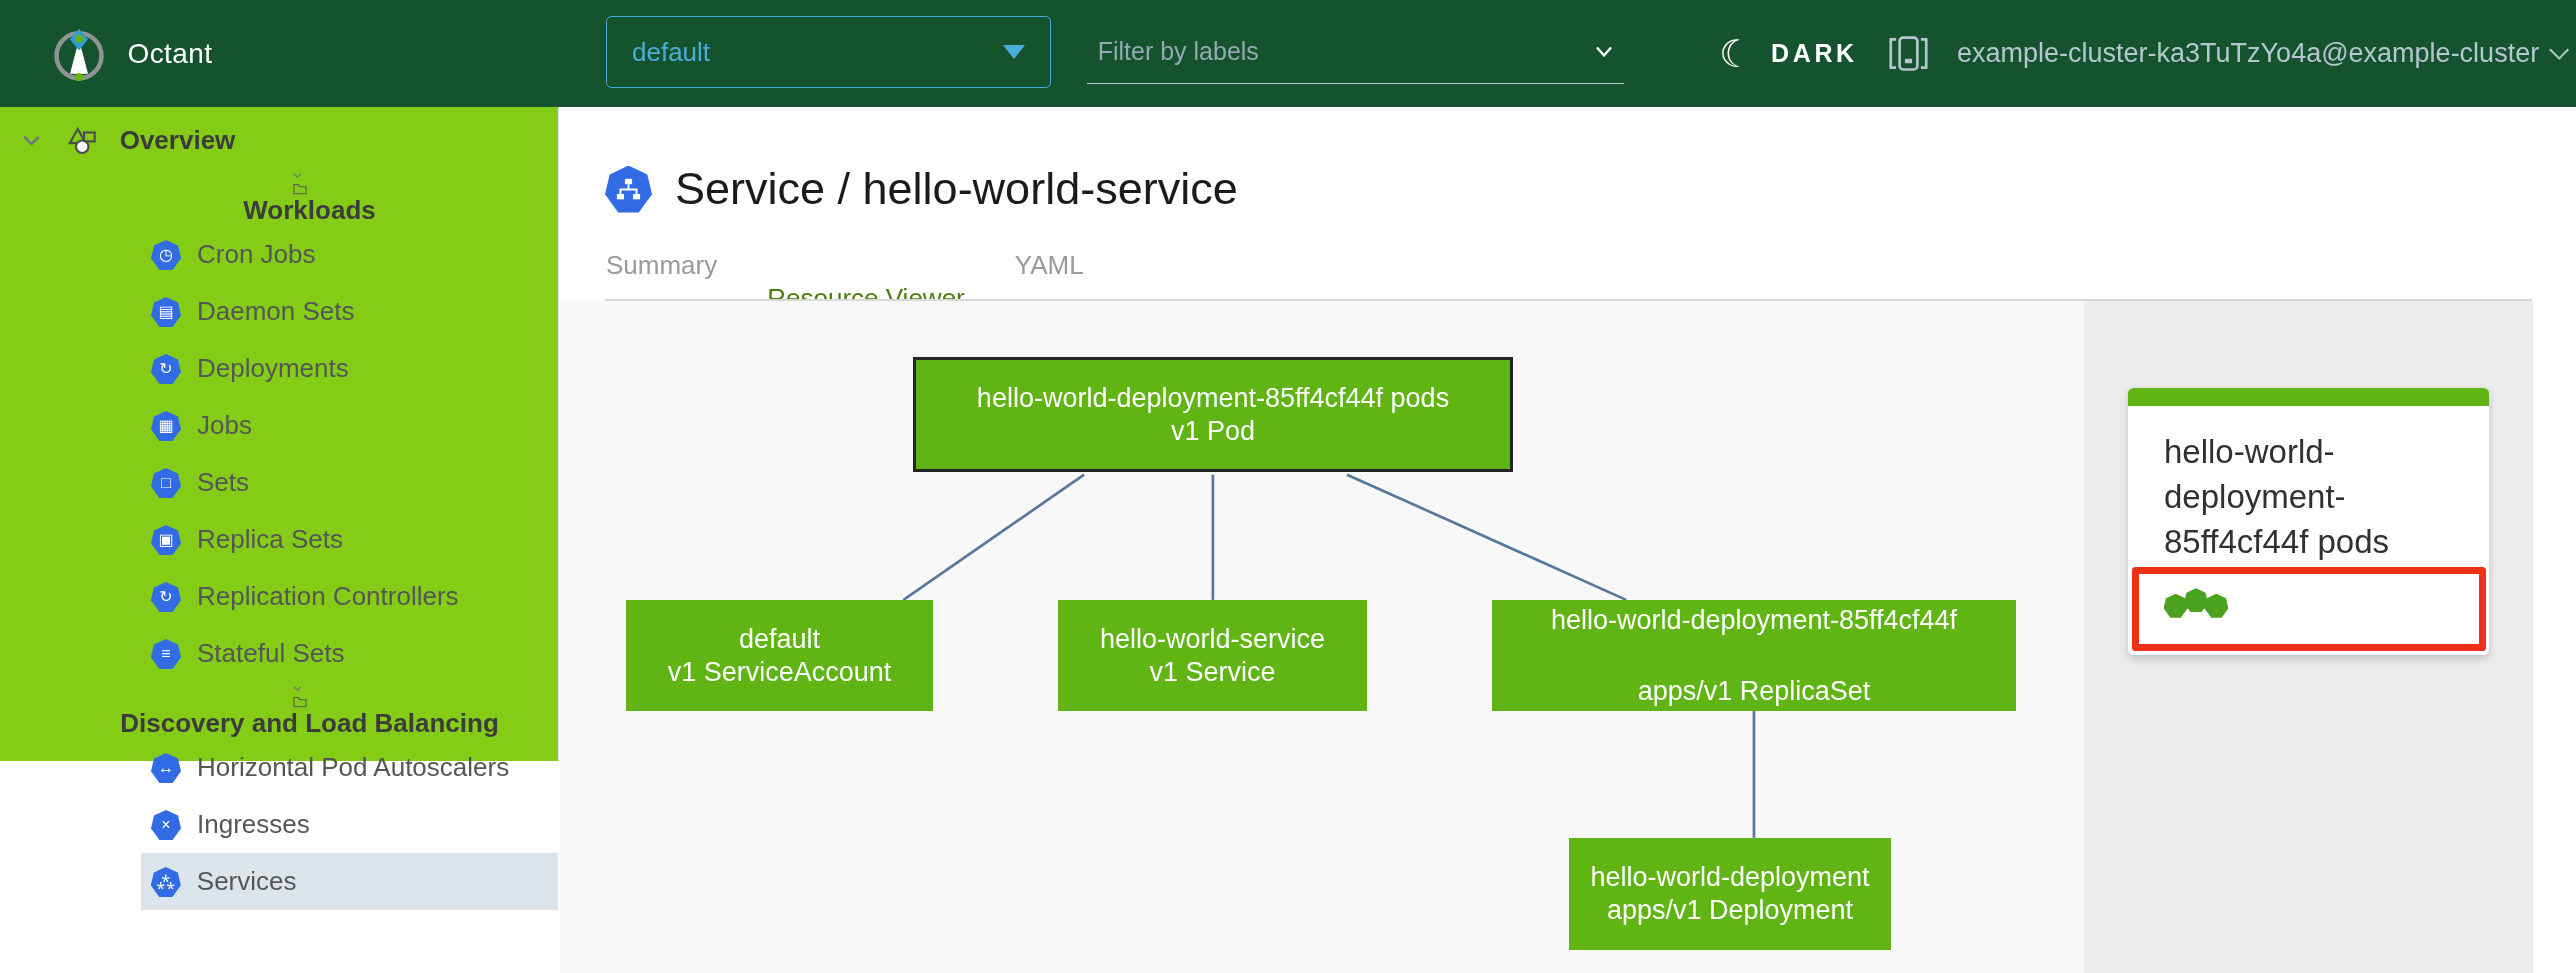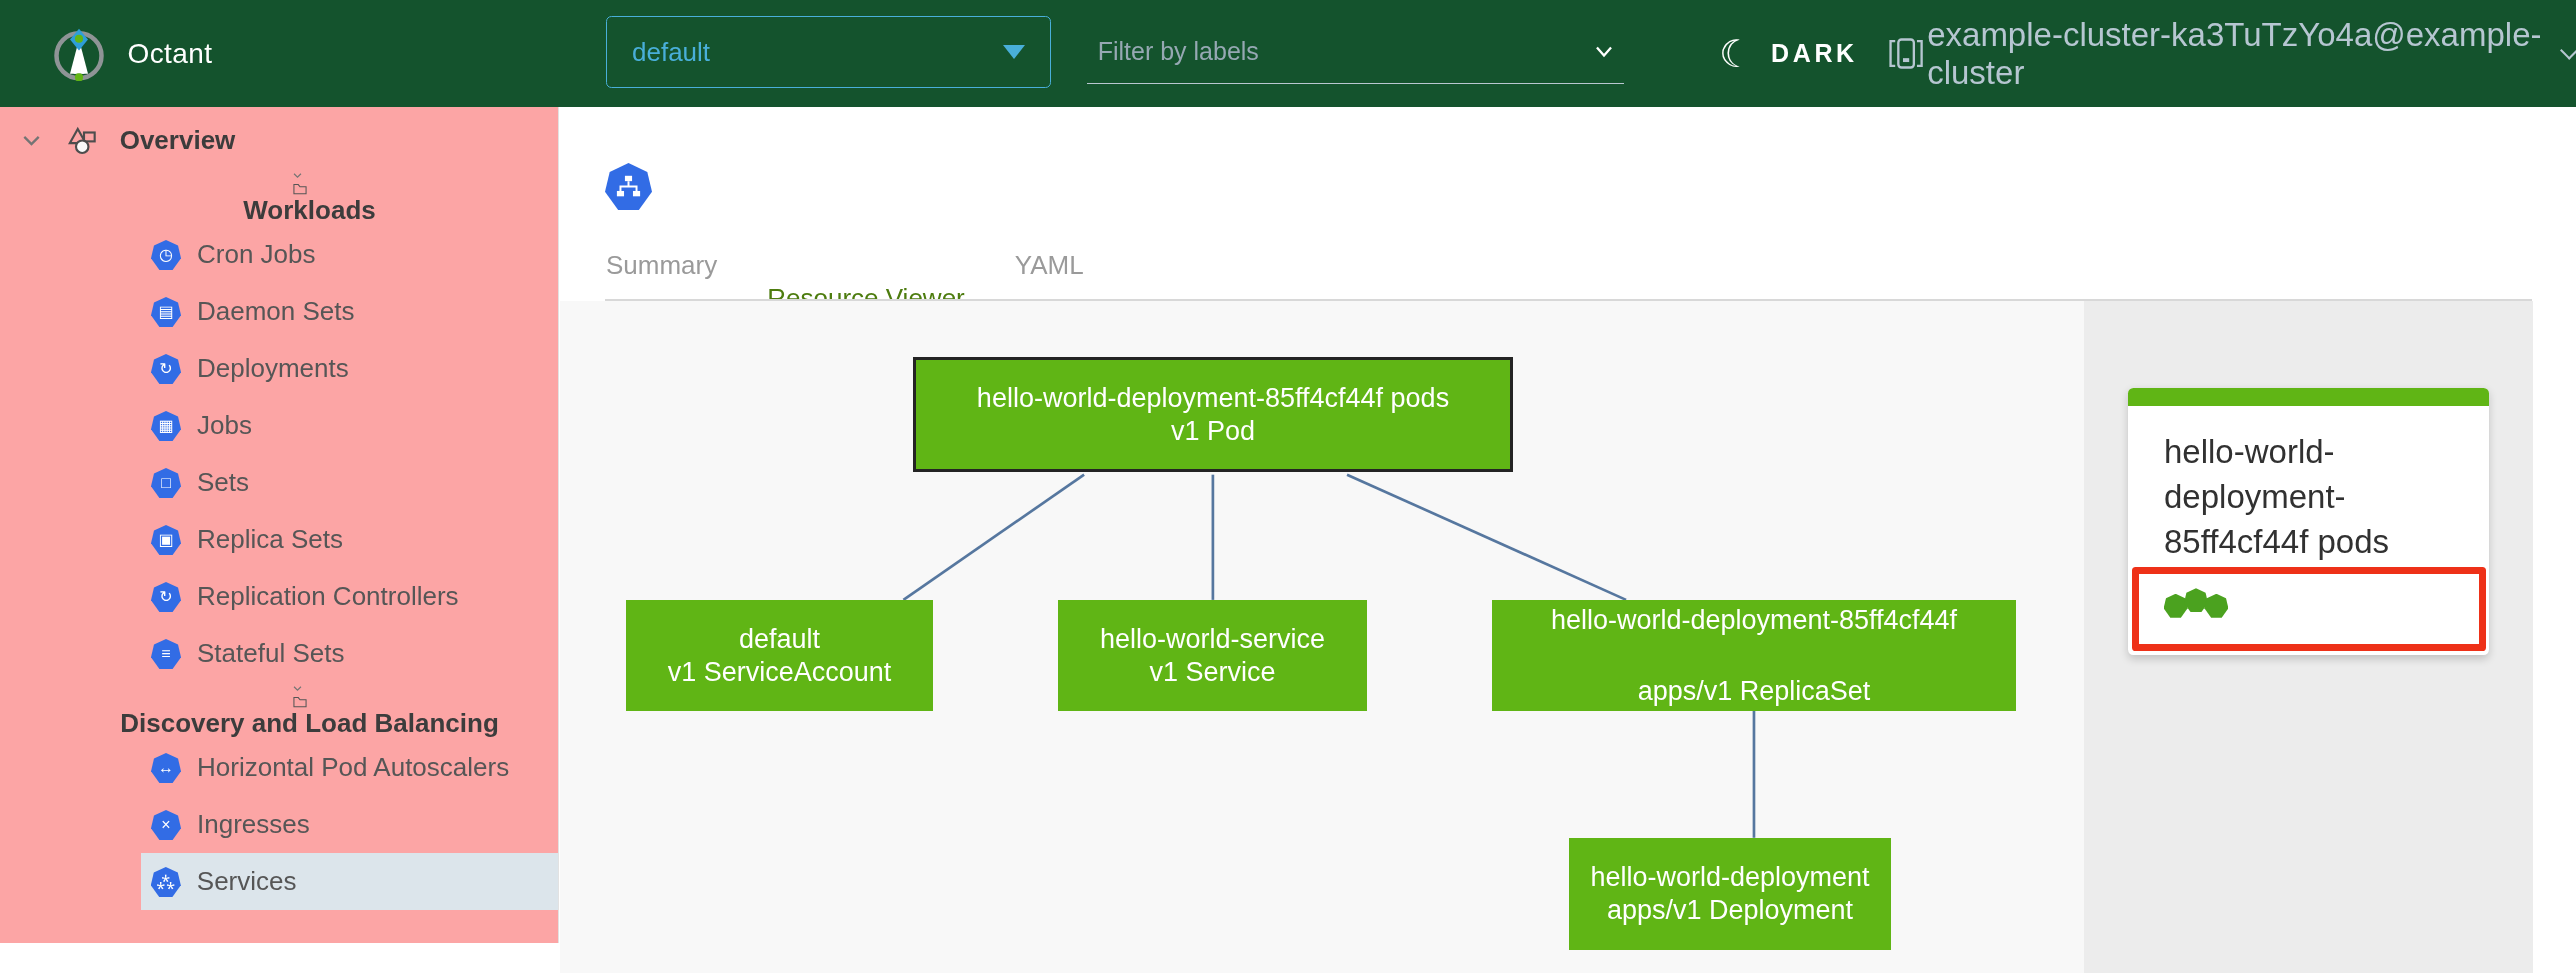--- a/index.html
+++ b/index.html
@@ -26,27 +26,27 @@
   .filter-input::placeholder { color:#96a8b3; }
   .filter-chevron { margin-left:auto; margin-right:5.4px; }
 
   .theme-toggle { position:absolute; left:1719px; top:21.5px; height:64px; display:flex;
                   align-items:center; cursor:pointer; }
   .moon { color:#ffffff; font-size:38px; line-height:38px; }
   .theme-label { color:#ffffff; font-size:25px; font-weight:700; letter-spacing:3.6px; margin-left:18px; }
 
   .context-sel { position:absolute; left:1889px; top:21.5px; height:64px; display:flex;
                  align-items:center; cursor:pointer; }
-  .context-label { color:#b6c6d1; font-size:33px; margin-left:4px; }
+  .context-label { color:#b6c6d1; font-size:27px; margin-left:29px; }
   .context-chevron { width:14.3px; height:14.3px; border-right:2.7px solid #b6c6d1; border-bottom:2.7px solid #b6c6d1;
                      transform:rotate(45deg); margin-left:12.5px; margin-top:-7.2px; }
 
   
-  .sidebar { position:absolute; left:0; top:107px; width:559px; height:836px;
-             background:#fca5a5; border-right:0.9px solid #e2e2e2; padding-top:5.4px; }
+  .sidebar { position:absolute; left:0; top:107px; width:559px; height:654px;
+             background:#84cc16; border-right:0.9px solid #e2e2e2; padding-top:5.4px; }
   .nav-row { height:57px; display:flex; align-items:center; cursor:pointer; color:#565656; font-size:26px; }
   .nav-row .lbl { white-space:nowrap; }
   .row-overview { padding-left:18px; font-weight:700; color:#3c3c3c; }
   .row-overview .chev { margin-right:23px; }
   .row-overview .obj-icon { margin-right:19.7px; }
   .row-group { padding-left:61px; font-weight:700; color:#3c3c3c;flex-direction:column; }
   .row-group .chev { margin-right:25px; }
   .row-group .folder { margin-right:19.7px; }
   .row-leaf { padding-left:151px; }
   .row-leaf .k8s-icon { margin-right:16px; }
@@ -227,20 +227,21 @@
 
 <div class="page-title-row">
   <span class="title-icon">
     <svg width="27" height="25" viewBox="0 0 30 28">
       <rect x="11" y="2" width="8" height="6" fill="#ffffff"></rect>
       <rect x="2" y="19" width="8" height="6" fill="#ffffff"></rect>
       <rect x="20" y="19" width="8" height="6" fill="#ffffff"></rect>
       <path d="M15 8 V14 M15 14 H6 V19 M15 14 H24 V19" fill="none" stroke="#ffffff" stroke-width="2.2"></path>
     </svg>
   </span>
+  <h1 class="page-title">Service / hello-world-service</h1>
 </div>
 
 <div class="tabs">
   <div class="tab">Summary</div>
   <div class="tab active">Resource Viewer</div>
   <div class="tab">YAML</div>
 </div>
 <div class="tab-divider"></div>
 
 <div class="graph">

